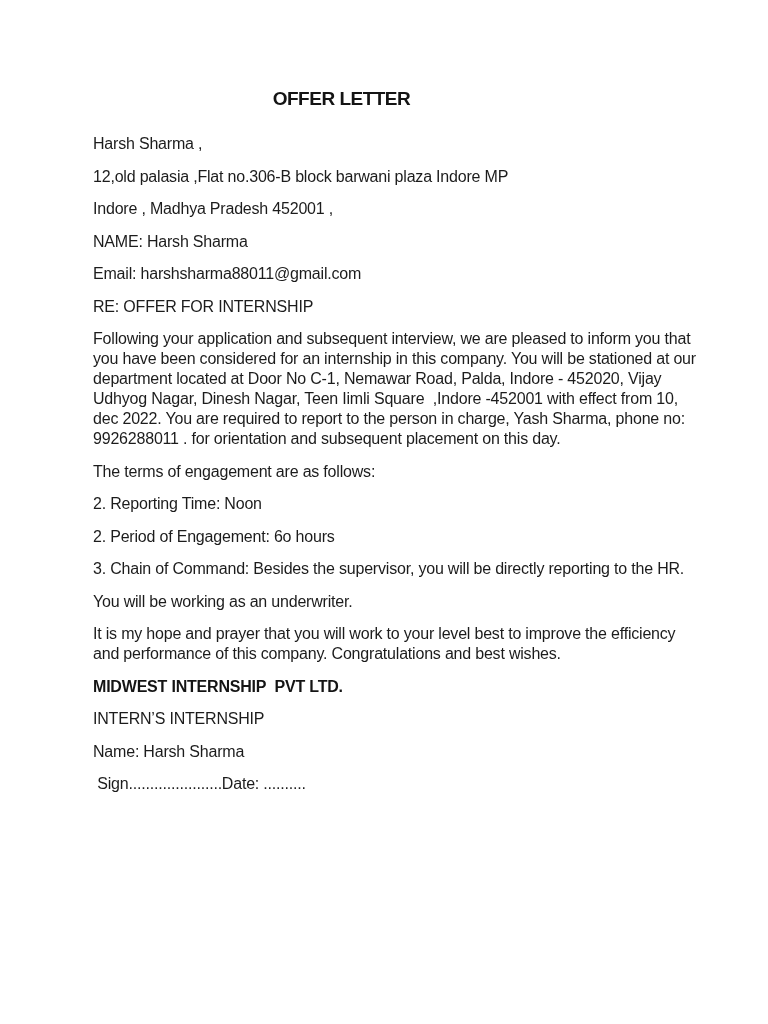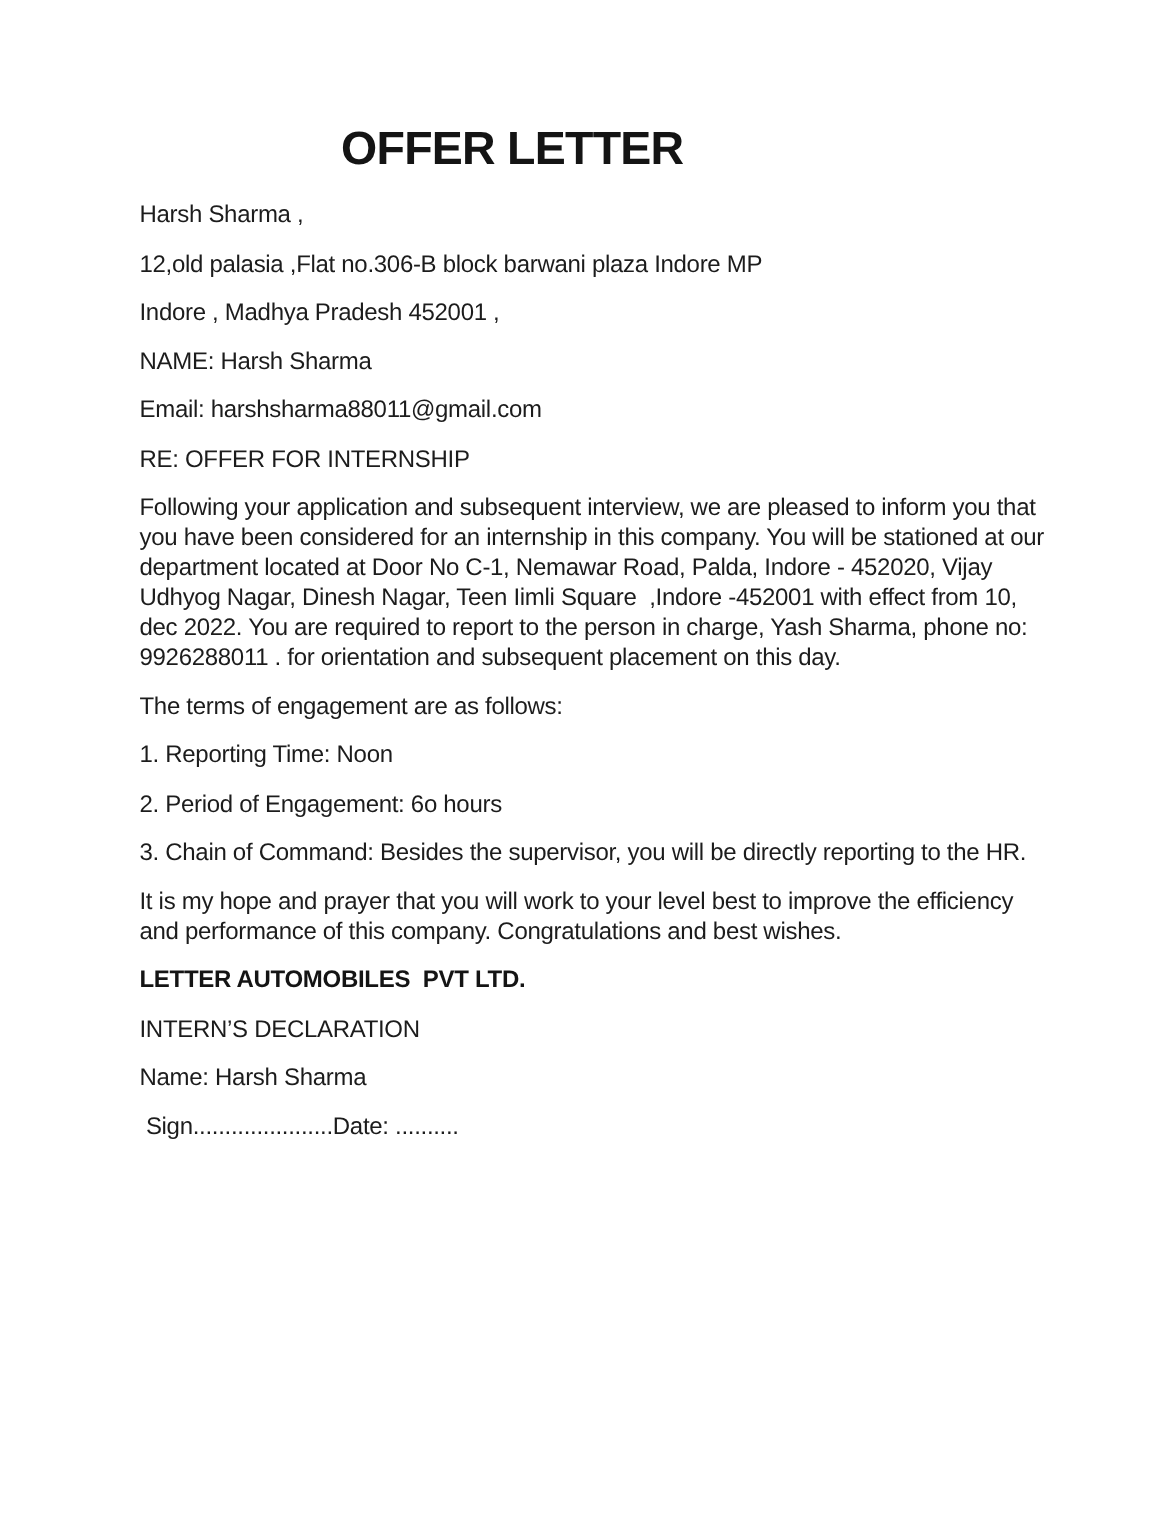--- a/index.html
+++ b/index.html
@@ -18,21 +18,21 @@
   }
   .doc {
     position: absolute;
     left: 93px;
     top: 84px;
     width: 612px;
   }
   .title {
     margin: 0 115px 20px 0;
     text-align: center;
-    font-size: 31px;
+    font-size: 19px;
     font-weight: 700;
     letter-spacing: -0.5px;
     line-height: 30px;
     color: #141414;
   }
   .line {
     margin: 0 0 12.5px 0;
     font-size: 16px;
     line-height: 20px;
     letter-spacing: -0.2px;
@@ -50,22 +50,23 @@
   <div class="doc">
     <h1 class="title">OFFER LETTER</h1>
     <p class="line">Harsh Sharma ,</p>
     <p class="line">12,old palasia ,Flat no.306-B block barwani plaza Indore MP</p>
     <p class="line">Indore , Madhya Pradesh 452001 ,</p>
     <p class="line">NAME: Harsh Sharma</p>
     <p class="line">Email: harshsharma88011@gmail.com</p>
     <p class="line">RE: OFFER FOR INTERNSHIP</p>
     <p class="line">Following your application and subsequent interview, we are pleased to inform you that you have been considered for an internship in this company. You will be stationed at our department located at Door No C-1, Nemawar Road, Palda, Indore - 452020, Vijay Udhyog Nagar, Dinesh Nagar, Teen Iimli Square  ,Indore -452001 with effect from 10, dec 2022. You are required to report to the person in charge, Yash Sharma, phone no: 9926288011 . for orientation and subsequent placement on this day.</p>
     <p class="line">The terms of engagement are as follows:</p>
-    <p class="line">1. Reporting Time: Noon</p>
+    <p class="line">2. Reporting Time: Noon</p>
     <p class="line">2. Period of Engagement: 6o hours</p>
     <p class="line">3. Chain of Command: Besides the supervisor, you will be directly reporting to the HR.</p>
+    <p class="line">You will be working as an underwriter.</p>
     <p class="line">It is my hope and prayer that you will work to your level best to improve the efficiency and performance of this company. Congratulations and best wishes.</p>
-    <p class="line bold">LETTER AUTOMOBILES  PVT LTD.</p>
-    <p class="line">INTERN’S DECLARATION</p>
+    <p class="line bold">MIDWEST INTERNSHIP  PVT LTD.</p>
+    <p class="line">INTERN’S INTERNSHIP</p>
     <p class="line">Name: Harsh Sharma</p>
     <p class="line"> Sign......................Date: ..........</p>
   </div>
 </div>
 
 </body></html>

